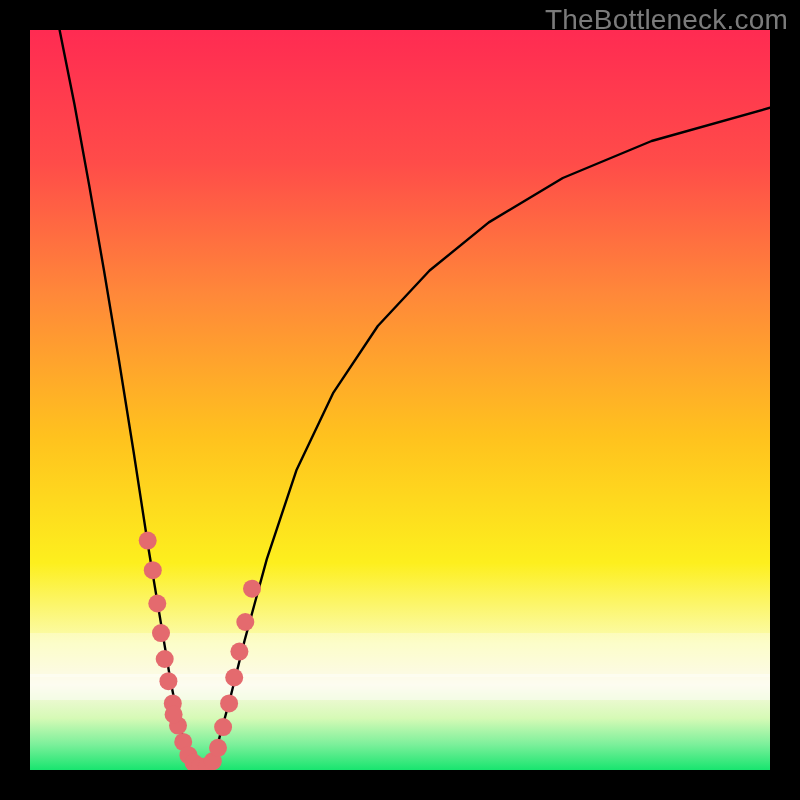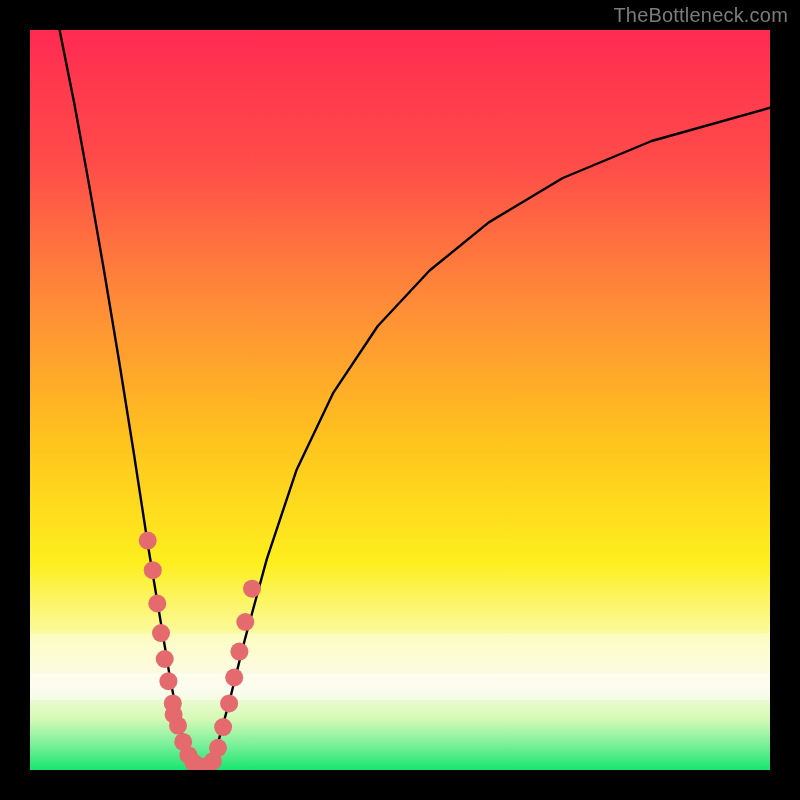--- a/index.html
+++ b/index.html
@@ -32,21 +32,21 @@
   .hazeband {
     position: absolute;
     left: 0;
     right: 0;
   }
   .watermark {
     position: absolute;
     top: 4px;
     right: 12px;
     color: #7b7b7b;
-    font-size: 20px;
+    font-size: 28px;
     font-weight: 500;
     letter-spacing: 0.2px;
     text-align: right;
   }
   svg.curve {
     position: absolute;
     inset: 0;
   }
 </style>
 </head>

